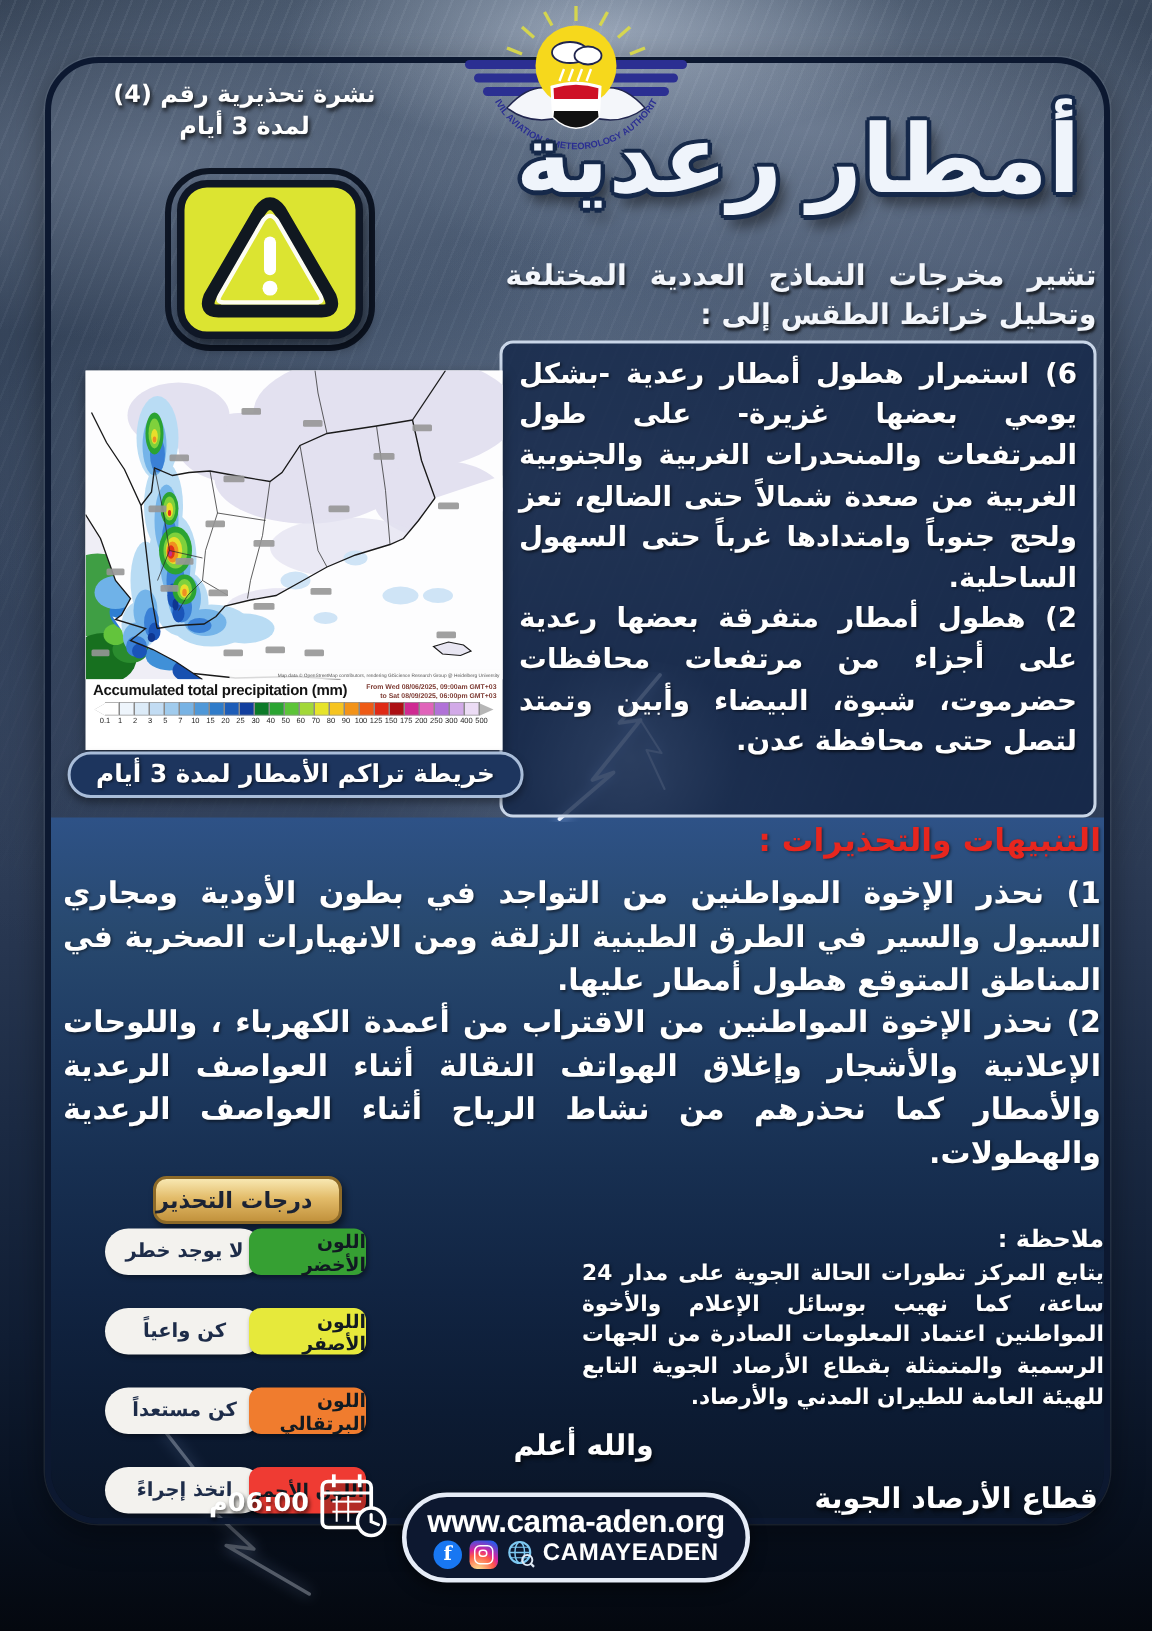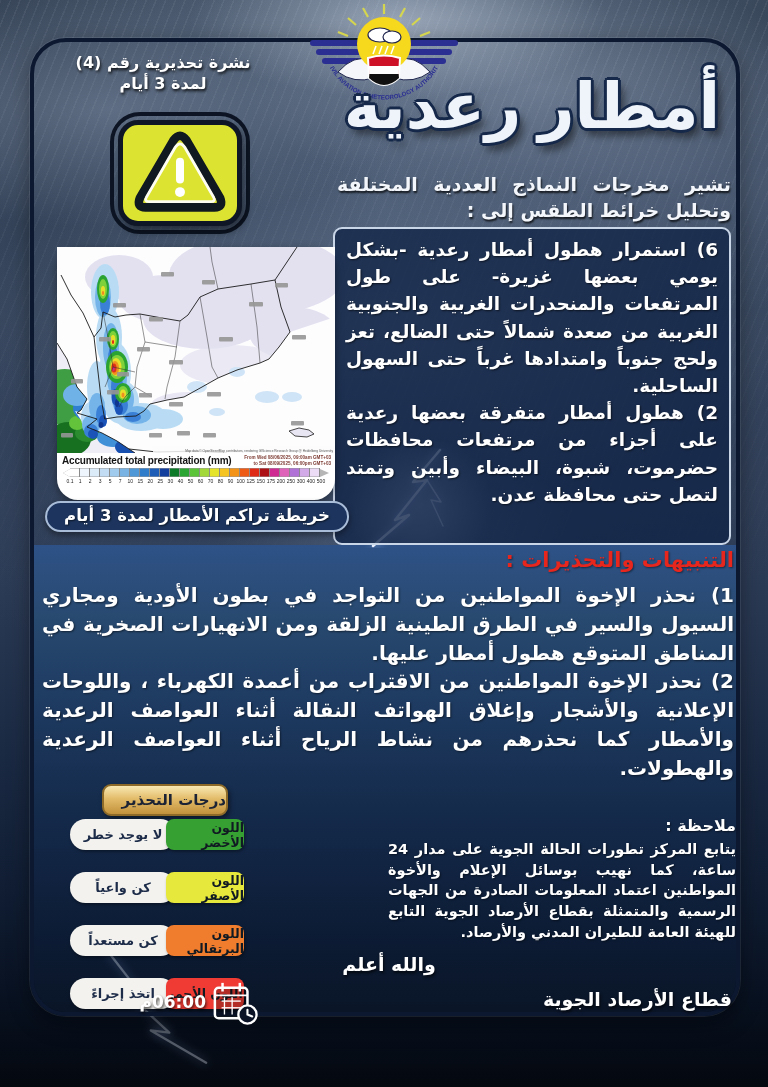--- a/index.html
+++ b/index.html
@@ -52,21 +52,21 @@
 
   
   .forecast-box{position:absolute;left:333px;top:227px;width:398px;height:318px;z-index:3;
     box-sizing:border-box;background:rgba(17,36,70,.78);border:2px solid #c9d6e8;border-radius:9px;
     padding:7px 11px;direction:rtl;}
   .forecast-item{margin:0;color:#fff;font-weight:bold;font-size:18.5px;line-height:1.47;
     text-align:justify;text-shadow:1px 1px 2px rgba(0,0,0,.6);}
 
   
   .map-card{position:absolute;left:57px;top:247px;width:278px;height:253px;z-index:3;background:#fff;
-    box-shadow:0 3px 8px rgba(0,0,0,.4);font-family:"Liberation Sans",sans-serif;border-radius:21px;}
+    box-shadow:0 3px 8px rgba(0,0,0,.4);font-family:"Liberation Sans",sans-serif;}
   .map-svg{display:block;width:278px;height:206px;}
   .legend-top{display:flex;justify-content:space-between;align-items:flex-start;margin:2px 4px 0 5px;}
   .legend-title{font-weight:bold;font-size:10px;color:#141414;letter-spacing:-.2px;}
   .legend-period{text-align:right;font-size:4.6px;line-height:1.25;color:#7d3b33;font-weight:bold;}
   .legend-bar{display:flex;align-items:center;height:9px;margin:2px 6px 0 6px;}
   .lg-cap{width:0;height:0;border-top:4.5px solid transparent;border-bottom:4.5px solid transparent;
     border-right:7px solid #fff;filter:drop-shadow(0 0 .5px #999);}
   .lg-cell{flex:1;height:9px;border-right:.5px solid #8a8a8a;box-shadow:inset 0 .5px 0 #999, inset 0 -.5px 0 #999;}
   .lg-arrow{width:0;height:0;border-top:4.5px solid transparent;border-bottom:4.5px solid transparent;
     border-left:9px solid #b6b6b6;}
@@ -81,21 +81,21 @@
   
   .warn-header{position:absolute;right:34px;top:548px;z-index:3;direction:rtl;color:#e7261e;
     font-weight:bold;font-size:21px;text-shadow:1px 1px 2px rgba(0,0,0,.45);}
   .warn-list{position:absolute;left:42px;top:581px;width:692px;z-index:3;direction:rtl;}
   .warn-item{margin:0;color:#fff;font-weight:bold;font-size:20px;line-height:1.44;text-align:justify;
     text-shadow:1px 1px 2px rgba(0,0,0,.5);}
 
   
   .levels-badge{position:absolute;left:102px;top:784px;width:122px;height:28px;z-index:3;
     background:linear-gradient(180deg,#f8e8b2,#e3bc6a 45%,#c2923c);border:2px solid #8d6a28;
-    border-radius:9px;display:flex;align-items:center;justify-content:flex-end;
+    border-radius:9px;display:flex;align-items:center;justify-content:flex-start;
     box-shadow:2px 3px 5px rgba(0,0,0,.45);}
   .levels-badge span{font-weight:bold;font-size:15px;color:#1b2334;direction:rtl;}
   .levels-rows{position:absolute;left:70px;top:819px;z-index:3;}
   .level-row{position:relative;width:174px;height:48px;margin-bottom:5px;}
   .level-desc{position:absolute;left:0;top:0;width:106px;height:31px;background:#f3f2ee;
     border-radius:16px;display:flex;align-items:center;justify-content:center;direction:rtl;
     font-weight:bold;font-size:13px;color:#1d2c49;box-shadow:1px 2px 3px rgba(0,0,0,.35);}
   .level-name{position:absolute;right:0;top:0;width:78px;height:31px;border-radius:8px;
     display:flex;align-items:center;justify-content:center;direction:rtl;
     font-weight:bold;font-size:12.5px;color:#111a22;box-shadow:1px 2px 3px rgba(0,0,0,.35);}
@@ -501,13 +501,30 @@
           <line x1="10" y1="22" x2="30" y2="22"></line>
           <line x1="10" y1="29" x2="30" y2="29"></line>
           <line x1="13" y1="18" x2="13" y2="36"></line>
           <line x1="21" y1="18" x2="21" y2="36"></line>
         </g>
       <circle cx="37" cy="36" r="9.5" fill="#0a1426" stroke="#fff" stroke-width="2.4"></circle>
       <path d="M37,31 L37,36 L42,38" fill="none" stroke="#fff" stroke-width="2.2" stroke-linecap="round"></path>
     </svg>
   </div>
 
+  <div class="footer-pill">
+    <div class="site">www.cama-aden.org</div>
+    <div class="social-row">
+      <span class="fb">f</span>
+      <span class="ig"></span>
+      <svg width="20" height="20" viewBox="0 0 20 20">
+        <circle cx="9.5" cy="9" r="7" fill="#0d1830" stroke="#7ec9f2" stroke-width="1.4"></circle>
+        <ellipse cx="9.5" cy="9" rx="3.2" ry="7" fill="none" stroke="#7ec9f2" stroke-width="1"></ellipse>
+        <line x1="2.5" y1="9" x2="16.5" y2="9" stroke="#7ec9f2" stroke-width="1"></line>
+        <line x1="3.5" y1="5.5" x2="15.5" y2="5.5" stroke="#7ec9f2" stroke-width=".8"></line>
+        <line x1="3.5" y1="12.5" x2="15.5" y2="12.5" stroke="#7ec9f2" stroke-width=".8"></line>
+        <circle cx="14.5" cy="14" r="3.4" fill="none" stroke="#dfe9f5" stroke-width="1.3"></circle>
+        <line x1="17" y1="16.5" x2="19" y2="18.6" stroke="#dfe9f5" stroke-width="1.5"></line>
+      </svg>
+      <span class="handle">CAMAYEADEN</span>
+    </div>
+  </div>
 </div>
 
 </body></html>

